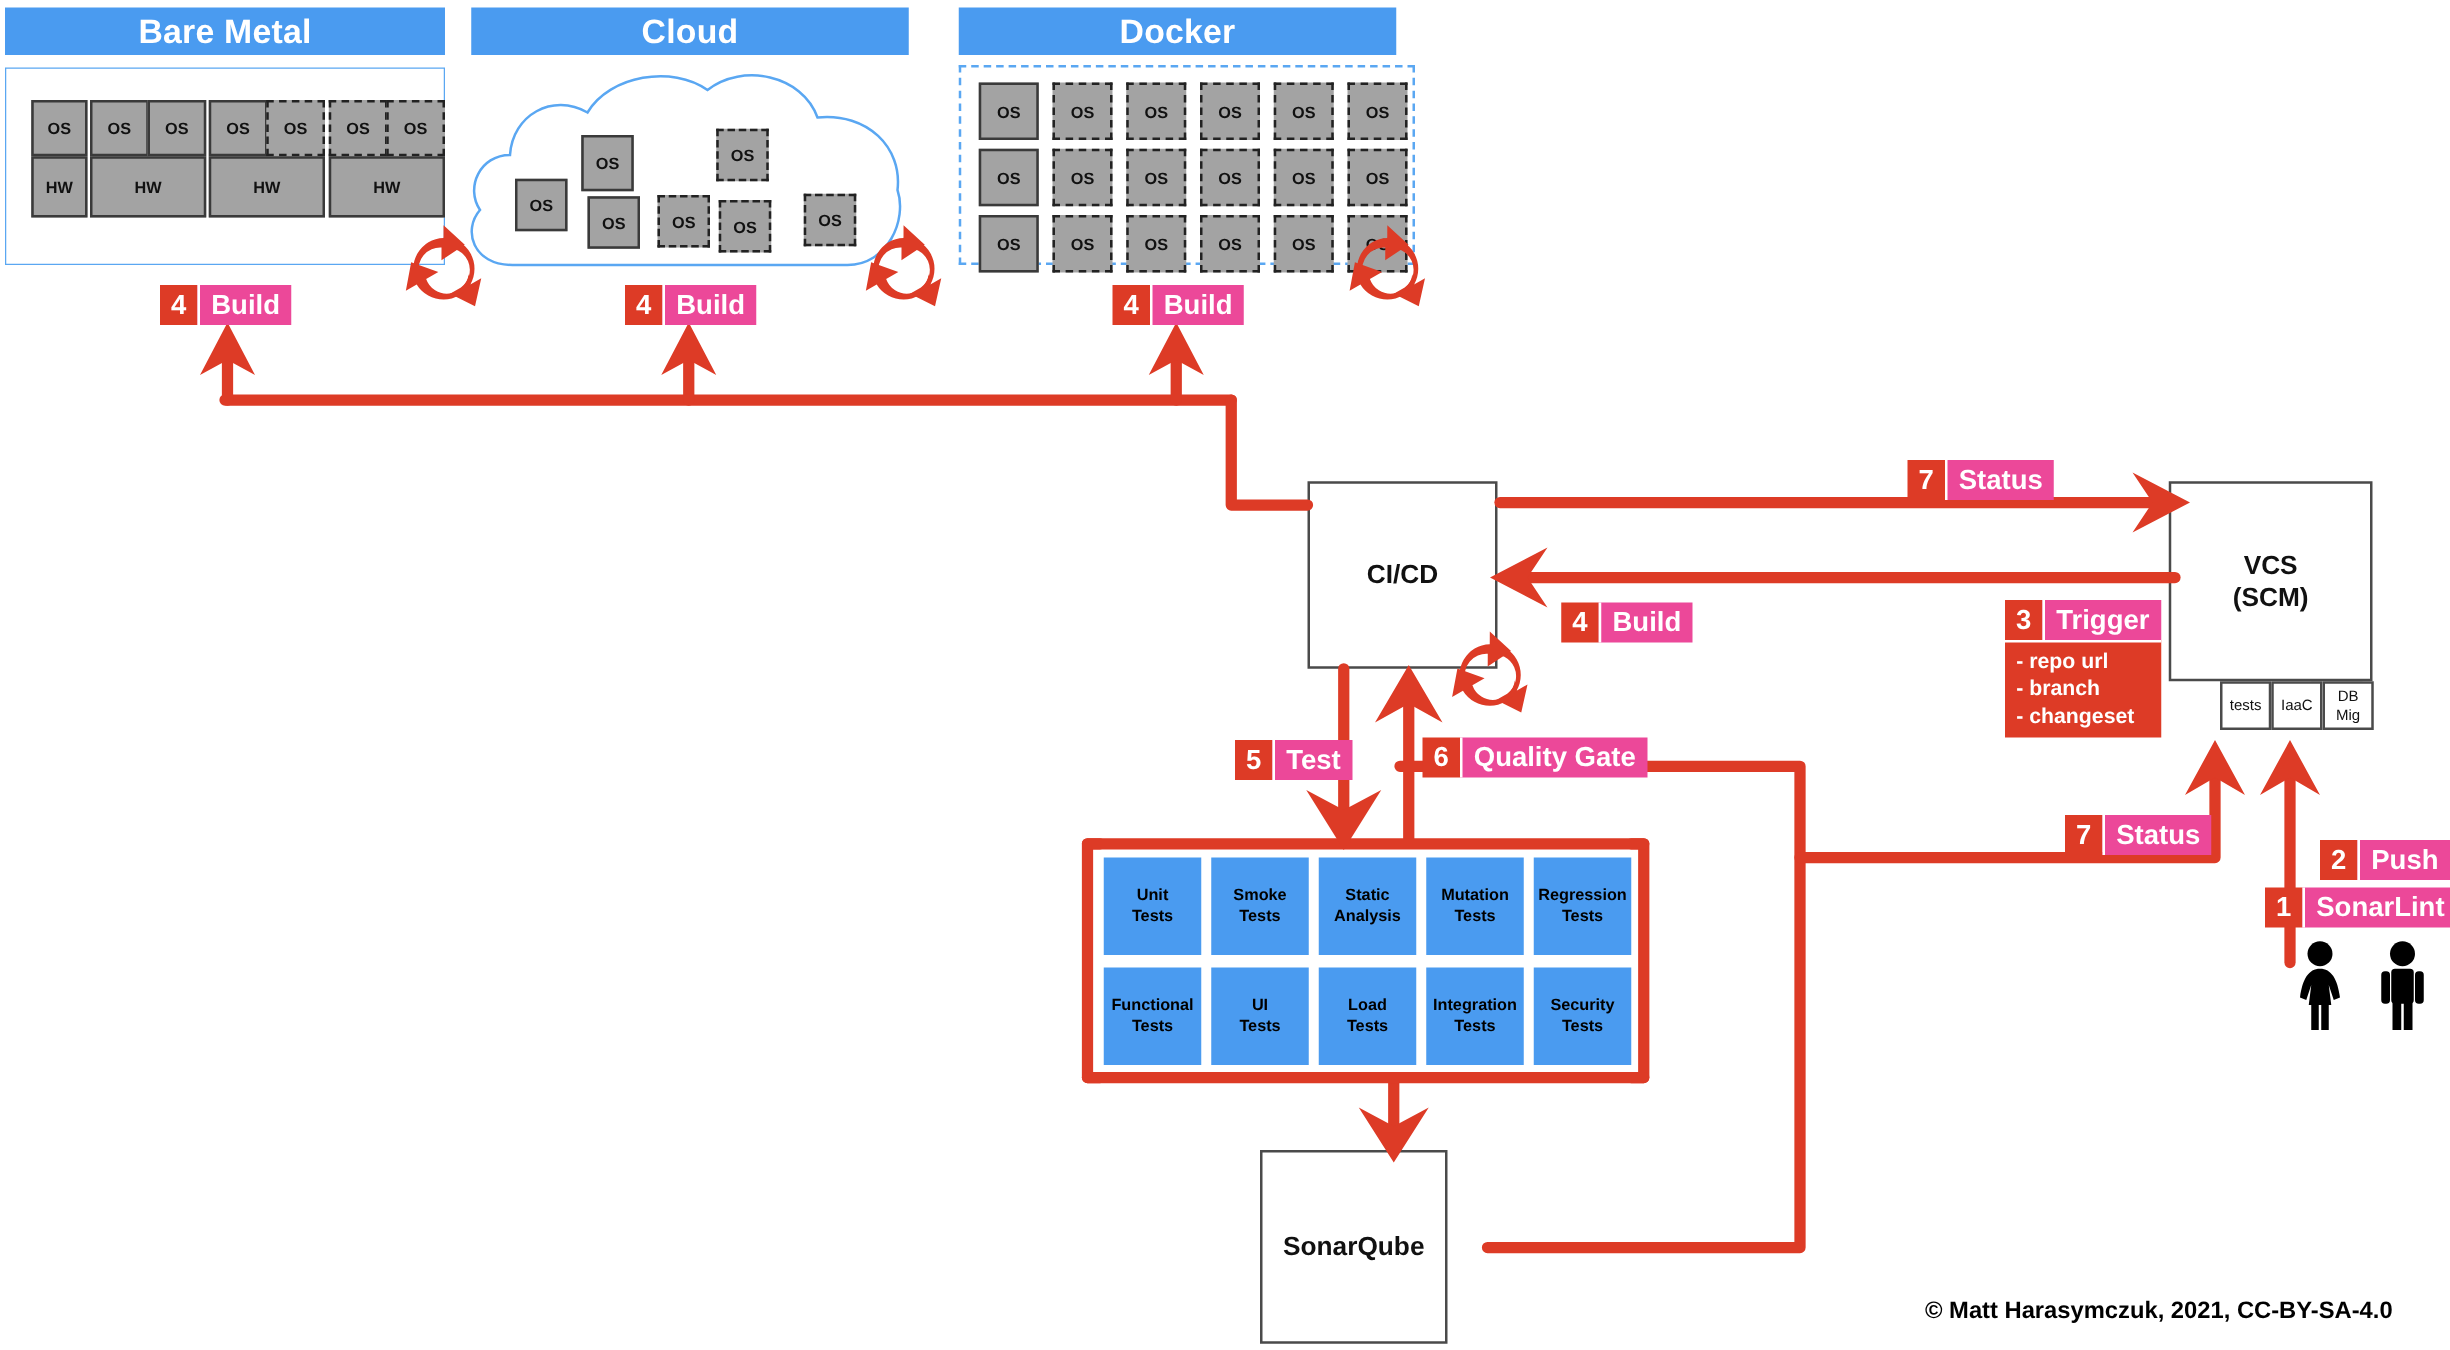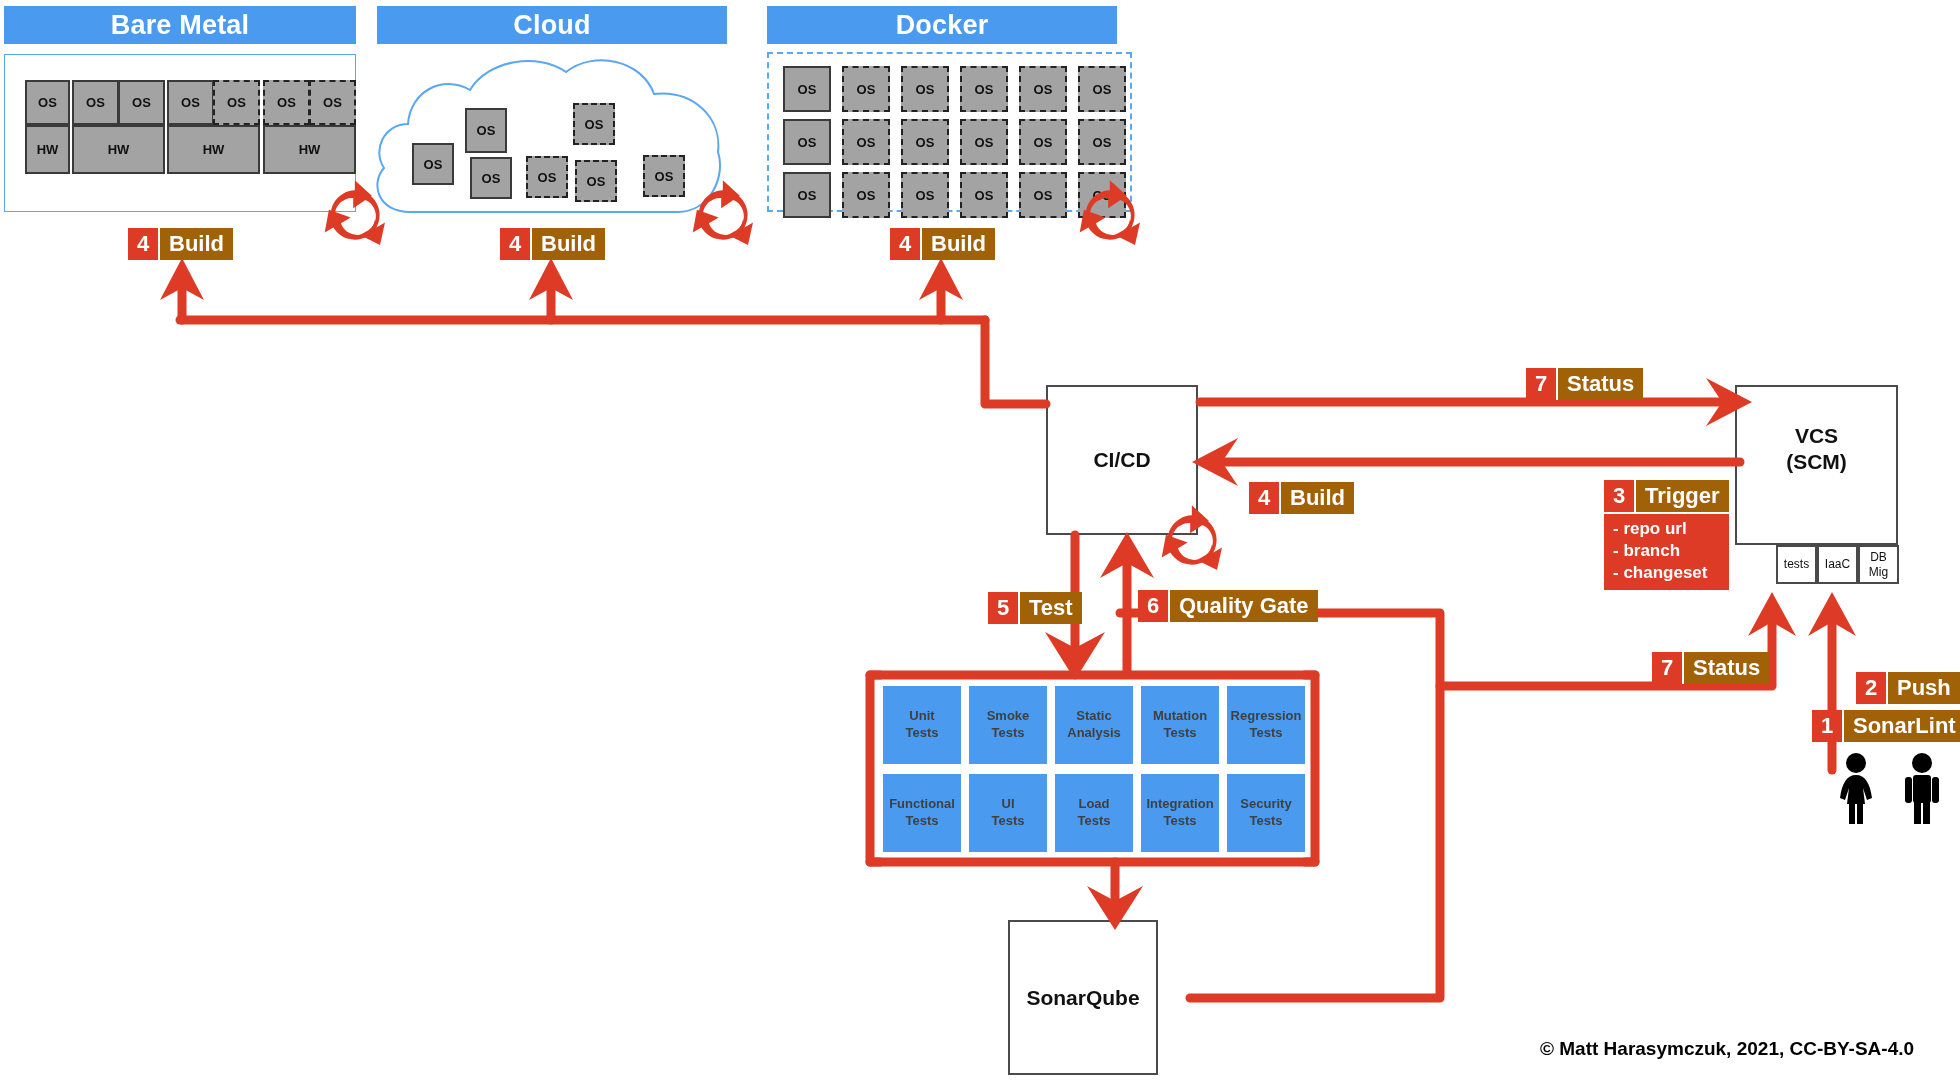--- a/index.html
+++ b/index.html
@@ -67,42 +67,42 @@
     color: #fff;
     z-index: 30;
   }
   .steplab .num {
     background: #dd3b26;
     display: flex; align-items: center; justify-content: center;
     padding: 3px 0;
     min-width: 30px;
   }
   .steplab .txt {
-    background: #a16207;
+    background: #ec4899;
     display: flex; align-items: center;
     padding: 3px 9px 3px 9px;
     border-left: 2px solid #ffffff;
   }
   .steplab .sub {
     background: #dd3b26;
     color: #fff;
     padding: 4px 8px 7px 9px;
     font-weight: bold;
     line-height: 1.28;
     white-space: pre-line;
     border-top: 2px solid #ffffff;
   }
   .steplab.stacked { flex-direction: column; }
   .steplab.stacked .row { display: flex; align-items: stretch; }
 
   
   .test-tile {
     position: absolute;
     background: #4a9bf0;
-    color: #404040;
+    color: #000000;
     display: flex; align-items: center; justify-content: center;
     text-align: center;
     font-size: 13px; font-weight: bold;
     line-height: 1.3;
     white-space: pre-line;
   }
 
   
   .vcs-cell {
     position: absolute;
@@ -299,21 +299,21 @@
   <div class="steplab" style="left:1249px; top:482px; font-size:22px;">
     <span class="num">4</span>
     <span class="txt">Build</span>
   </div>
 
   <div class="steplab" style="left:1526px; top:368px; font-size:22px;">
     <span class="num">7</span>
     <span class="txt">Status</span>
   </div>
 
-  <div class="plain-box" style="left:1735px; top:385px; width:163px; height:160px; align-items:flex-start; padding-top:36px; white-space:pre-line;">
+  <div class="plain-box" style="left:1735px; top:385px; width:163px; height:160px; align-items:flex-start; padding-top:53px; white-space:pre-line;">
     <span>VCS
 (SCM)</span>
   </div>
   <div class="vcs-cell" style="left:1838px; top:545px; width:41px; height:39px;margin-left:11px;"><span>src</span></div>
   <div class="vcs-cell" style="left:1776px; top:545px; width:41px; height:39px;"><span>tests</span></div>
   <div class="vcs-cell" style="left:1817px; top:545px; width:41px; height:39px;"><span>IaaC</span></div>
   <div class="vcs-cell" style="left:1858px; top:545px; width:41px; height:39px;"><span>DB
 Mig</span></div>
 
   <div class="steplab stacked" style="left:1604px; top:480px; font-size:22px;">

